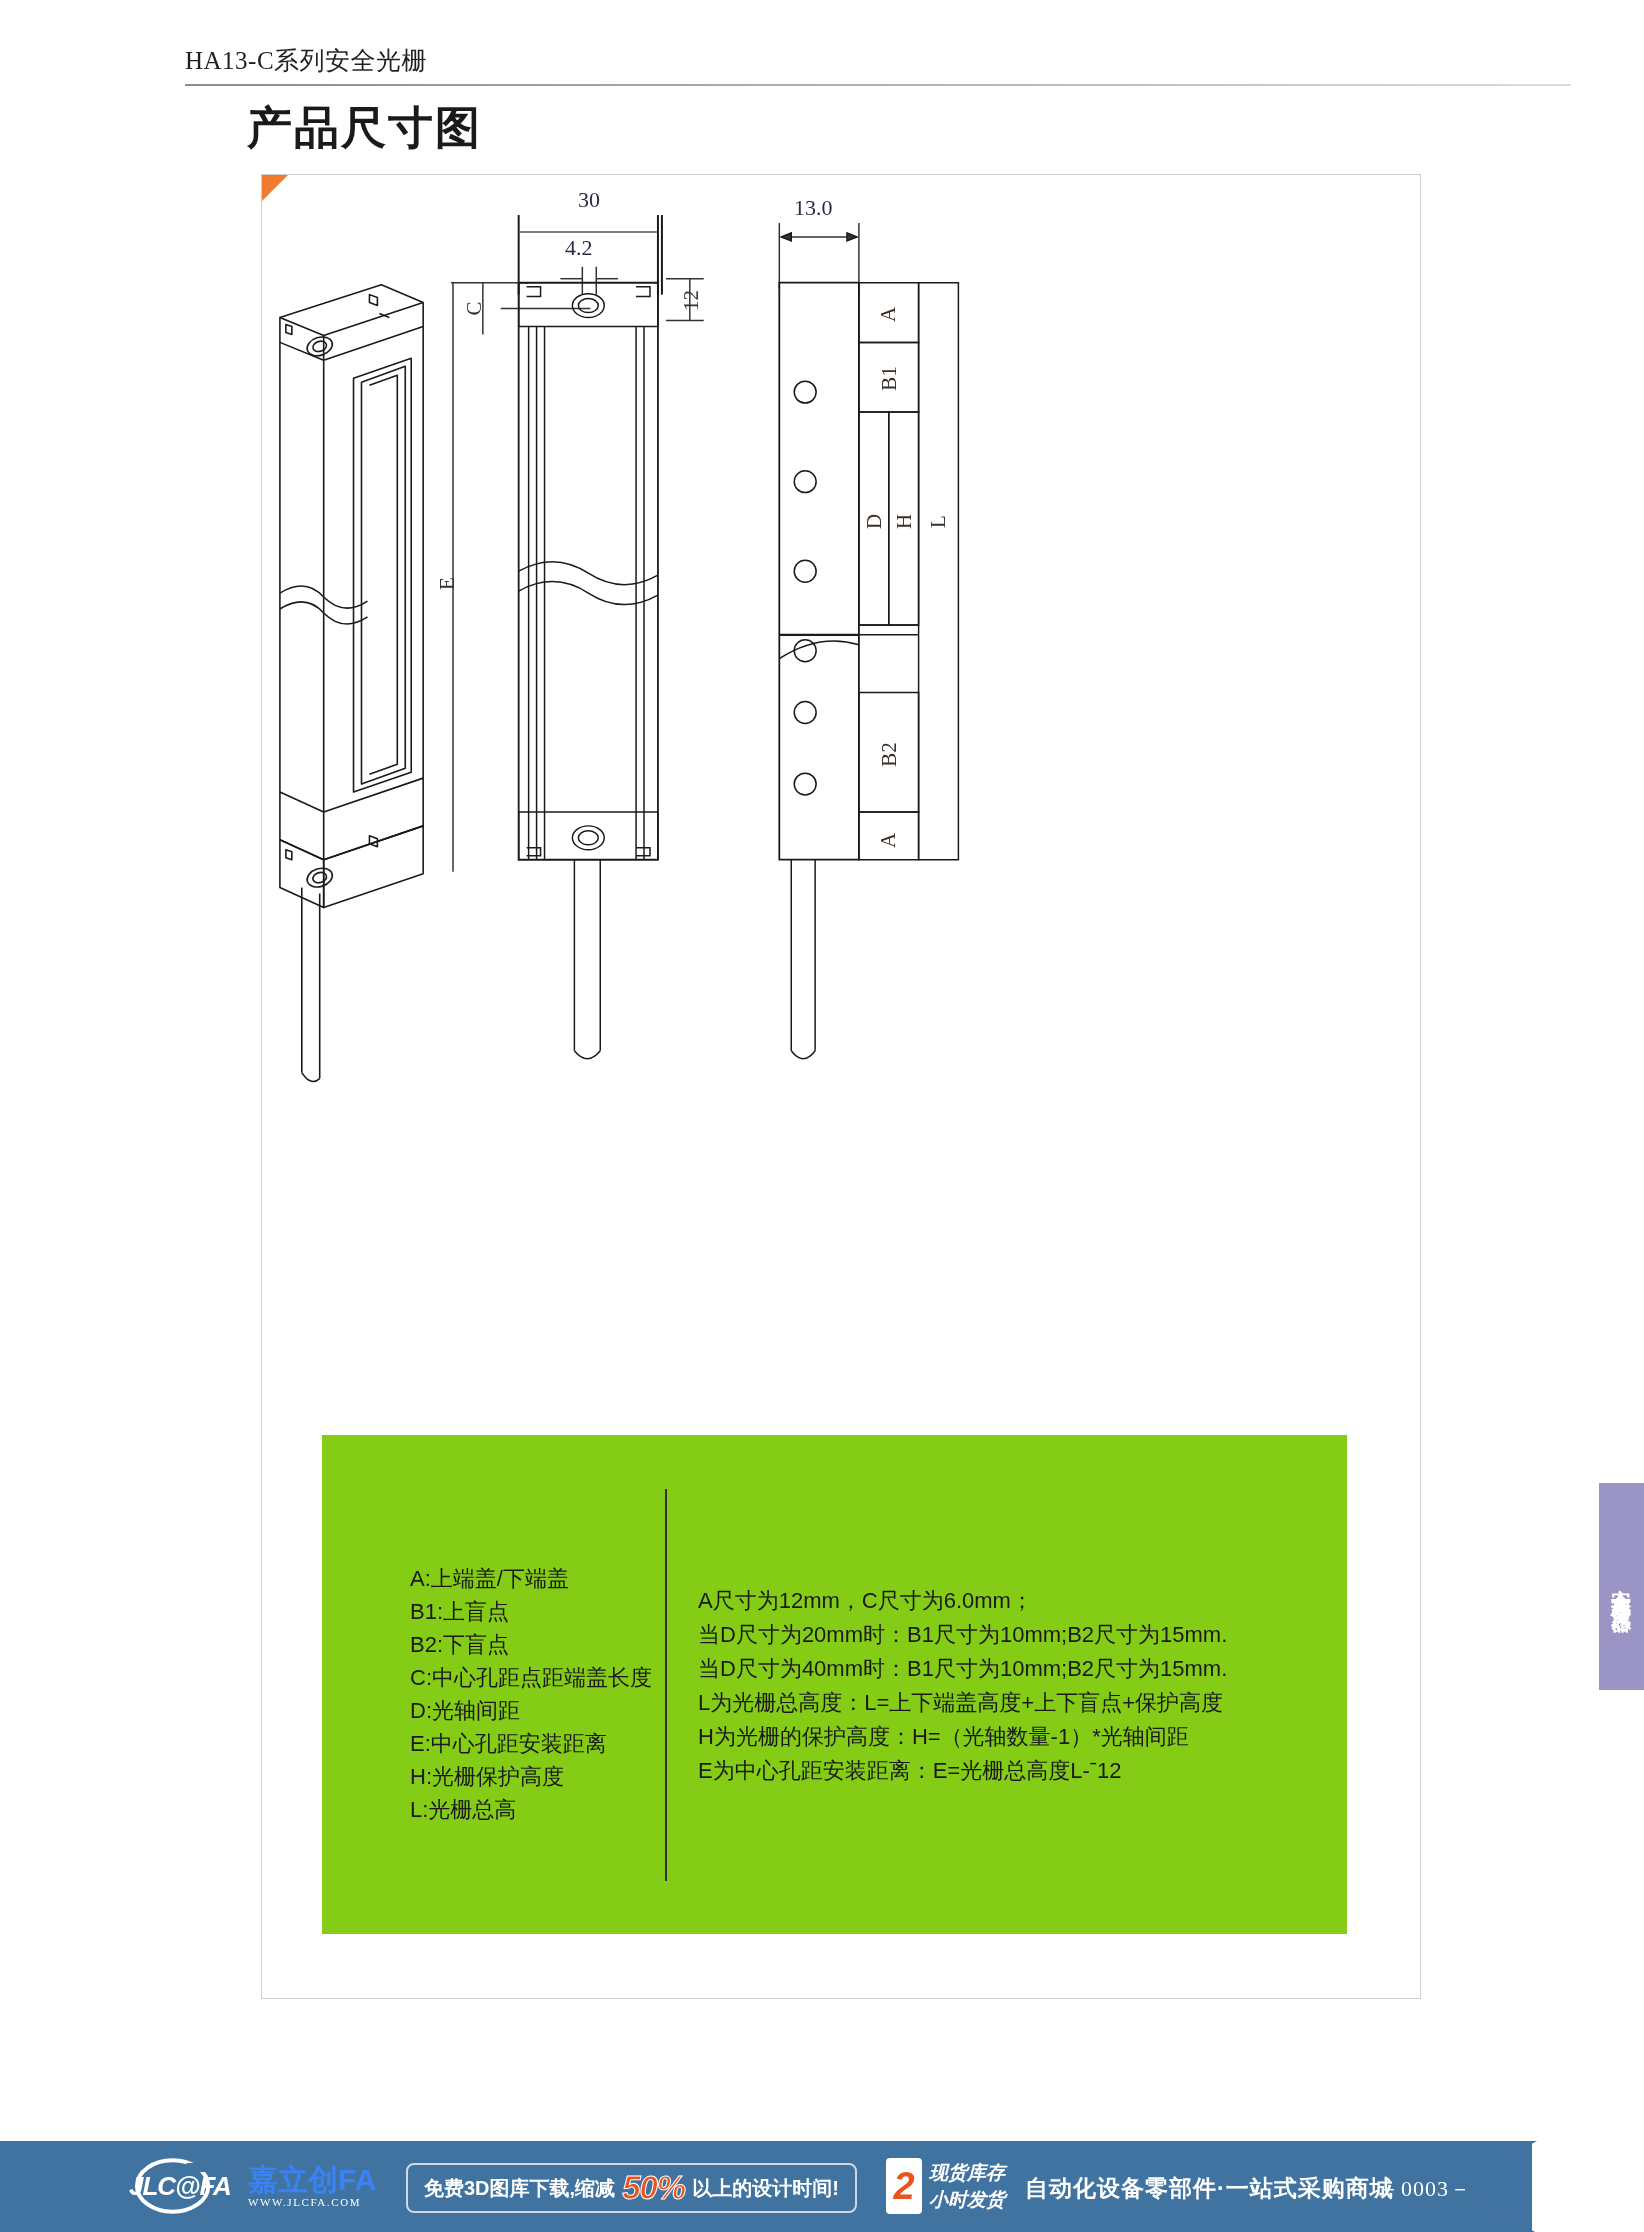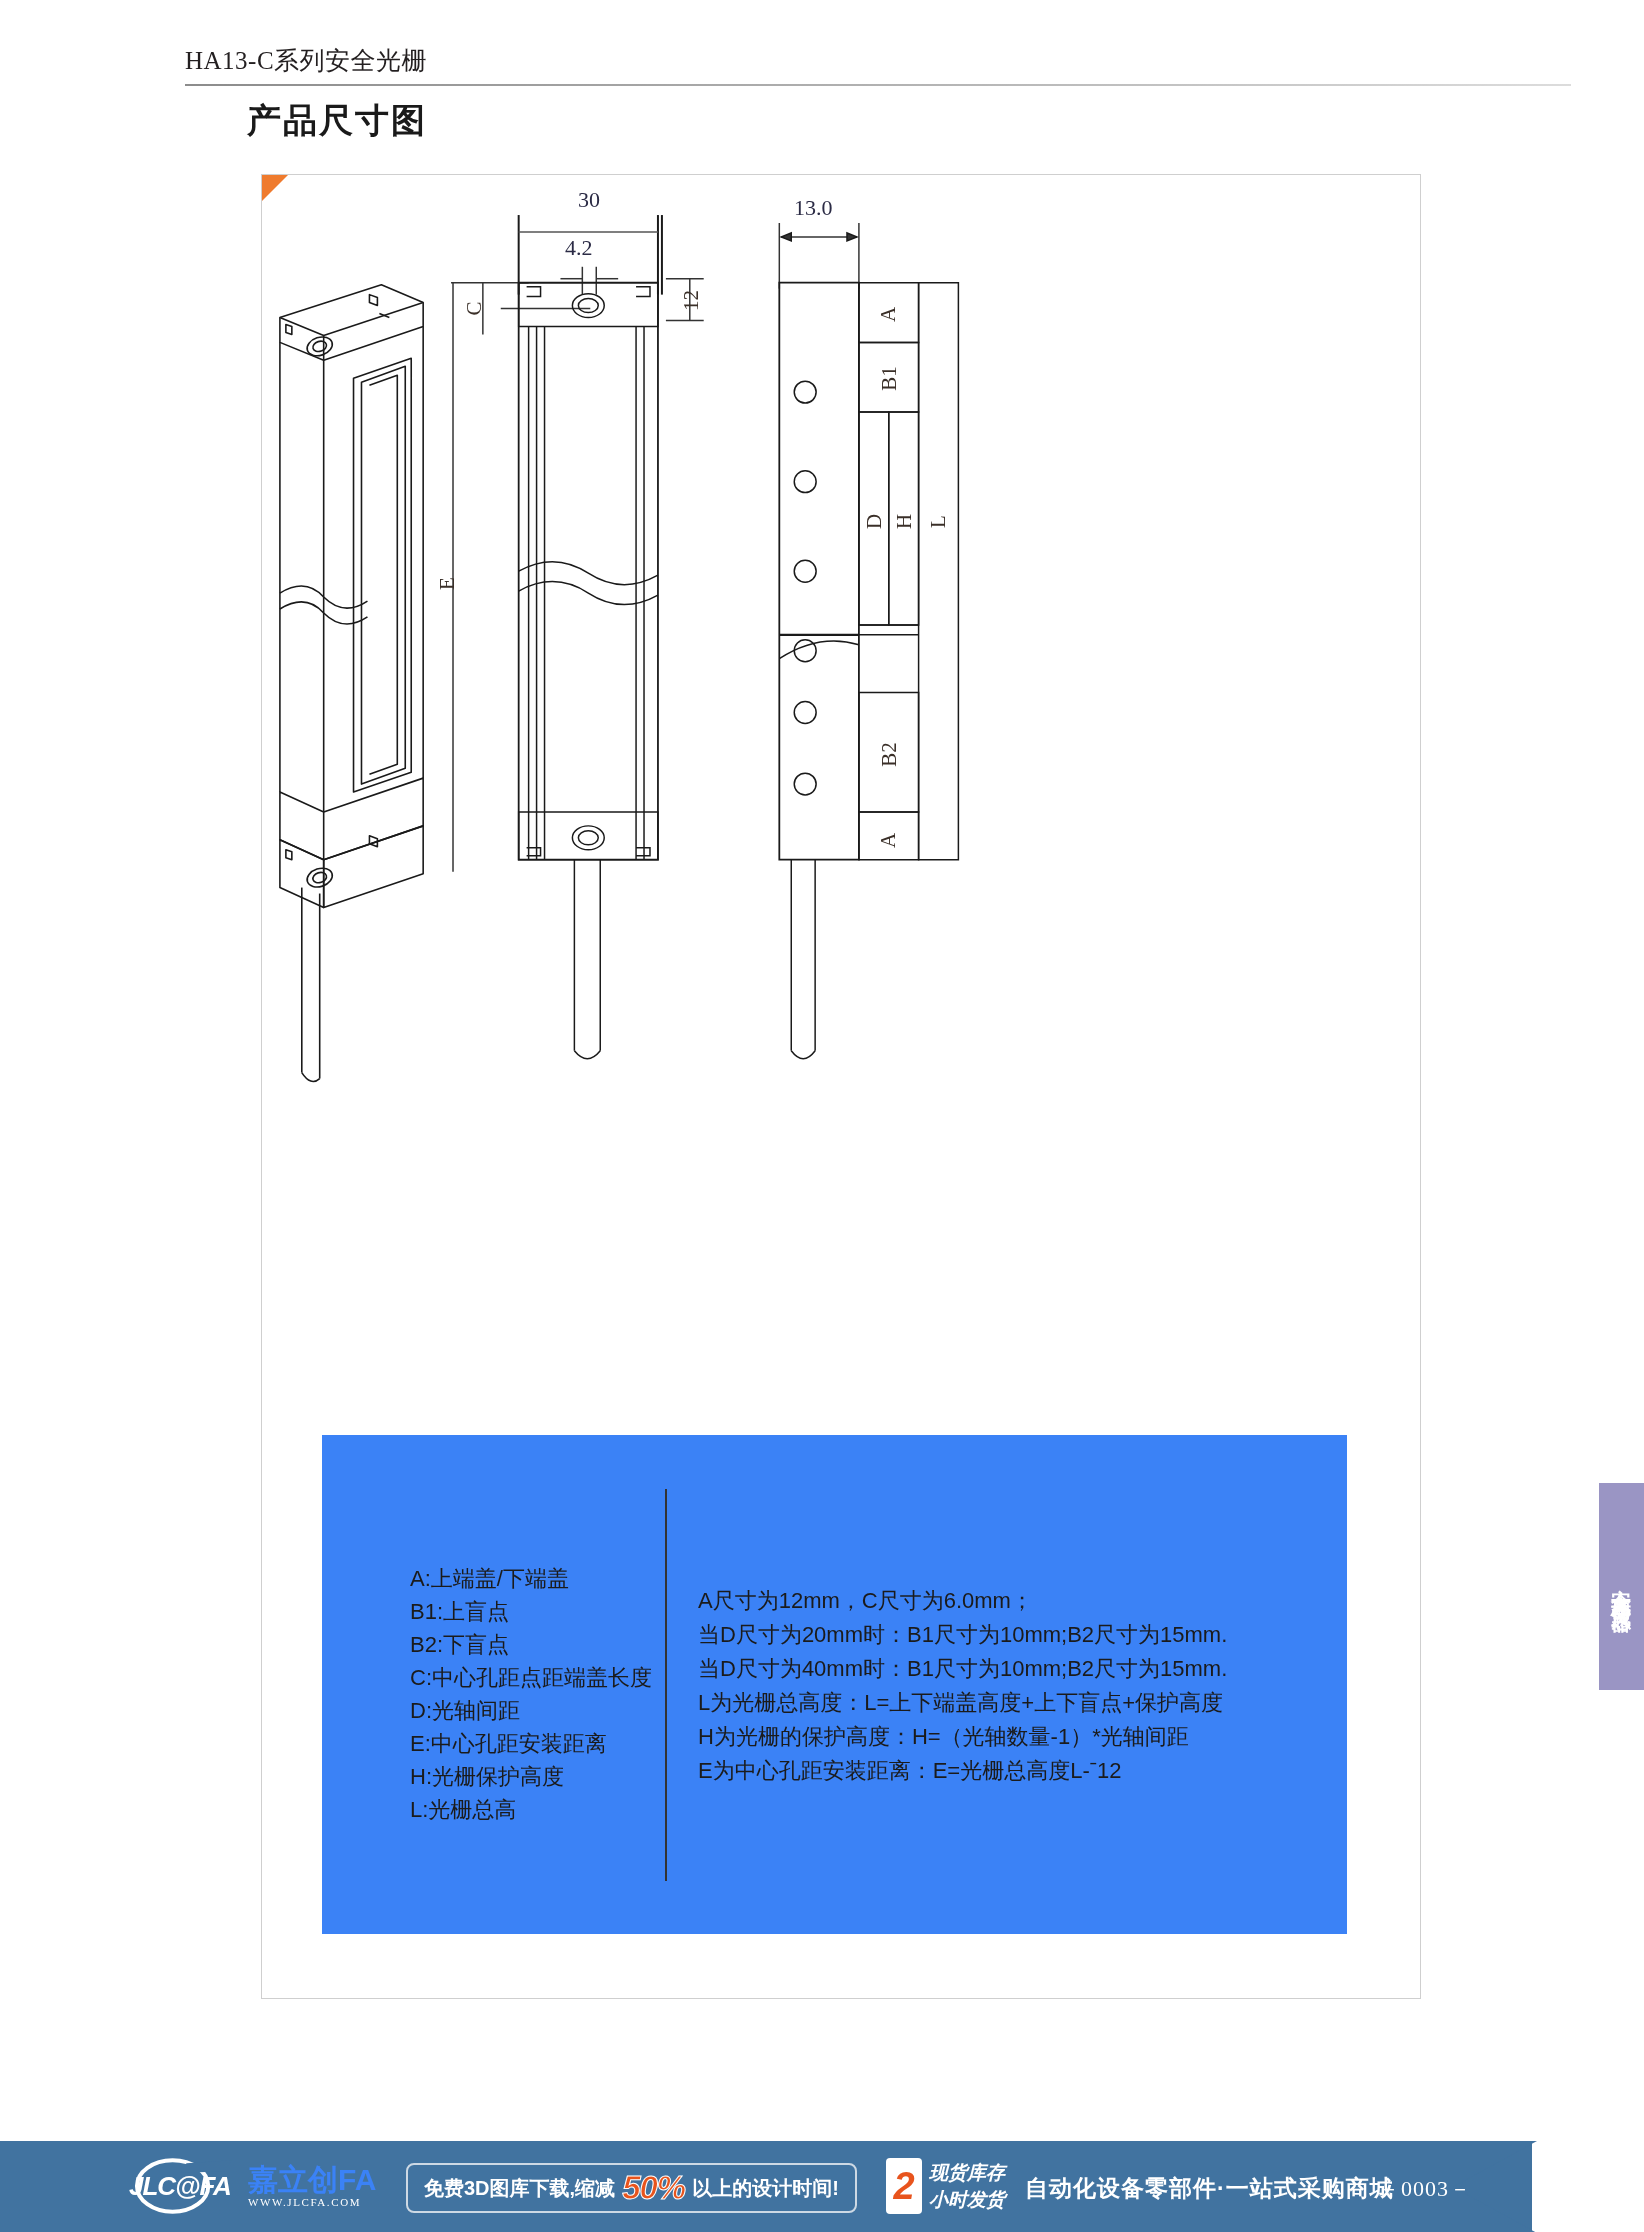--- a/index.html
+++ b/index.html
@@ -19,21 +19,21 @@
     font-family: "Liberation Serif", serif;
     font-size: 25px; color: #231f20; letter-spacing: 0.5px;
     padding-bottom: 0;
   }
   .header-rule {
     position: absolute; left: 185px; top: 84px; width: 1386px; height: 2px;
     background: linear-gradient(to right, #8c8c8c 0%, #b9b9b9 60%, #dcdcdc 100%);
   }
   .page-title {
     position: absolute; left: 247px; top: 98px;
-    font-size: 34px; font-weight: bold; color: #1a1a1a;
+    font-size: 45px; font-weight: bold; color: #1a1a1a;
     letter-spacing: 2px;
   }
 
   
   .frame {
     position: absolute; left: 261px; top: 174px;
     width: 1160px; height: 1825px;
     border: 1px solid #cfcfcf; background: #fff;
   }
   .corner-tri {
@@ -54,21 +54,21 @@
     font-family: "Liberation Serif", serif;
     font-size: 21px; color: #3a2f28; white-space: nowrap;
     transform: rotate(-90deg); transform-origin: 50% 50%;
   }
   .svgwrap { position: absolute; left: 0; top: 0; }
 
   
   .legend-box {
     position: absolute; left: 322px; top: 1435px;
     width: 1025px; height: 499px;
-    background: #3b82f6;
+    background: #84cc16;
   }
   .legend-defs {
     position: absolute; left: 88px; top: 127px;
     font-size: 22px; line-height: 33px; color: #1b1b1b;
     white-space: nowrap;
   }
   .legend-divider {
     position: absolute; left: 343px; top: 54px;
     width: 2px; height: 392px; background: #333;
   }

